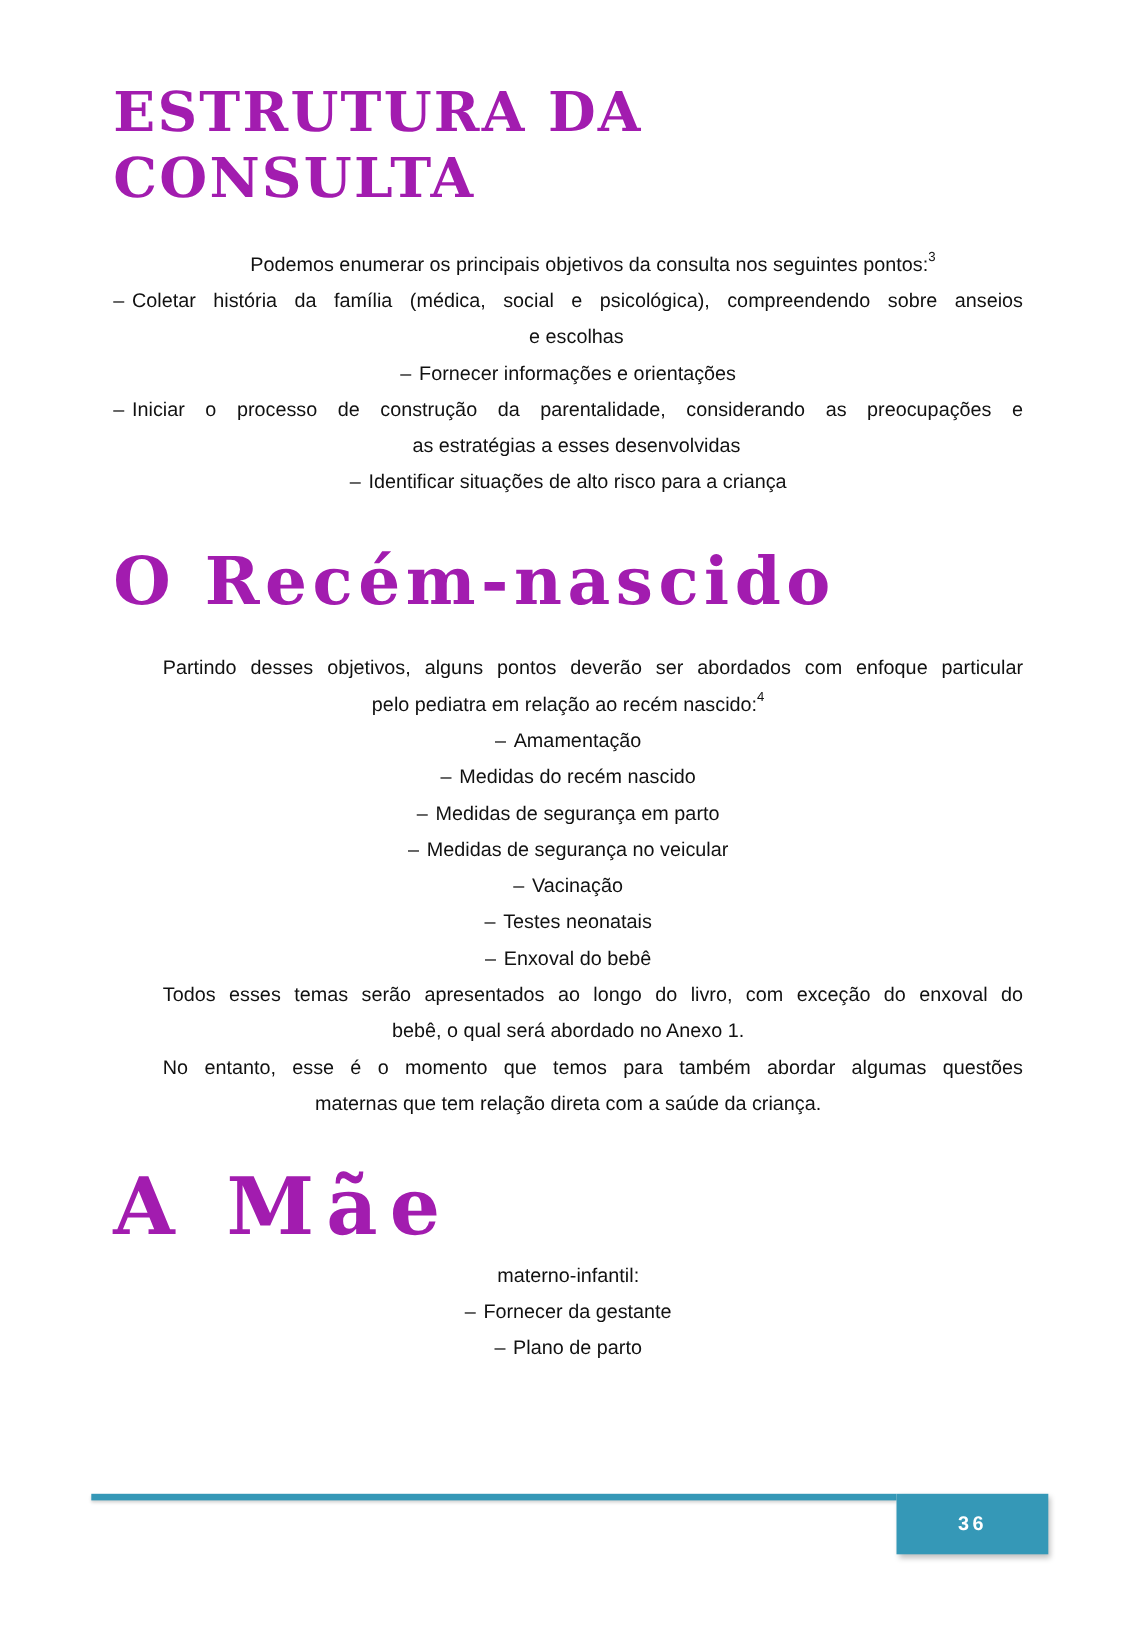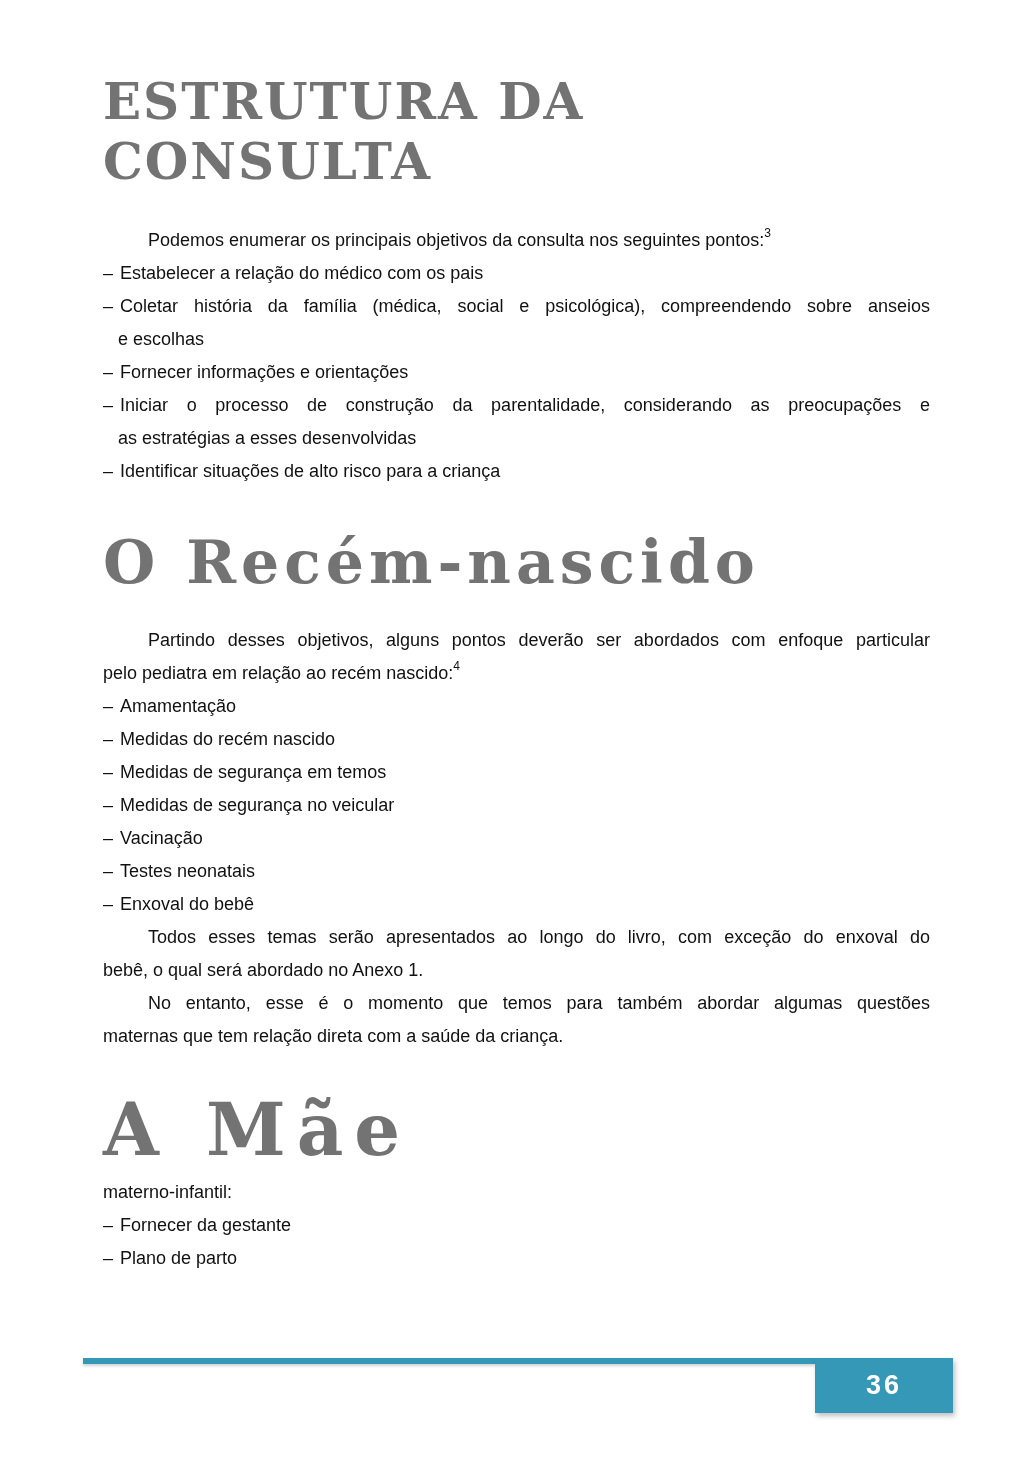--- a/index.html
+++ b/index.html
@@ -20,21 +20,21 @@
     inset: 0;
   }
   .content {
     margin: 0 103px;
     width: 827px;
   }
   
   .heading {
     font-family: "DejaVu Serif", serif;
     font-weight: bold;
-    color: #737373;
+    color: #a21caf;
     line-height: 60px;
     margin: 0;
   }
   .h1 {
     font-size: 50px;
     letter-spacing: 2px;
     margin-top: 72px;
     margin-bottom: 32px;
   }
   .h2 {
@@ -47,21 +47,21 @@
     font-size: 72px;
     letter-spacing: 11px;
     margin-top: 47px;
     margin-bottom: 16px;
   }
   
   .line {
     font-size: 18px;
     line-height: 33px;
     white-space: normal;
-    text-align: left;
+    text-align: center;
   }
   .just {
     text-align: justify;
     text-align-last: justify;
   }
   .para-first {
     padding-left: 45px;
   }
   .bullet-cont {
     padding-left: 15px;
@@ -94,54 +94,53 @@
     height: 55px;
     background: #3598b7;
     box-shadow: 2px 3px 5px rgba(0,0,0,0.25);
     display: flex;
     align-items: center;
     justify-content: center;
   }
   .page-number {
     color: #ffffff;
     font-weight: bold;
-    font-size: 27px;
+    font-size: 18px;
     letter-spacing: 3px;
   }
 </style>
 </head>
 <body>
 
 <div class="page">
   <main class="content">
 
     <h1 class="heading h1">ESTRUTURA DA CONSULTA</h1>
 
     <div class="line para-first"><span>Podemos enumerar os principais objetivos da consulta nos seguintes pontos:</span><sup class="ref">3</sup></div>
 
-    <div class="line"><span class="marker">–</span><span>Estabelecer a relação do médico com os pais</span></div>
 
     <div class="line just"><span class="marker">–</span><span>Coletar história da família (médica, social e psicológica), compreendendo sobre anseios</span></div>
     <div class="line bullet-cont"><span>e escolhas</span></div>
 
     <div class="line"><span class="marker">–</span><span>Fornecer informações e orientações</span></div>
 
     <div class="line just"><span class="marker">–</span><span>Iniciar o processo de construção da parentalidade, considerando as preocupações e</span></div>
     <div class="line bullet-cont"><span>as estratégias a esses desenvolvidas</span></div>
 
     <div class="line"><span class="marker">–</span><span>Identificar situações de alto risco para a criança</span></div>
 
     <h2 class="heading h2">O Recém-nascido</h2>
 
     <div class="line para-first just"><span>Partindo desses objetivos, alguns pontos deverão ser abordados com enfoque particular</span></div>
     <div class="line"><span>pelo pediatra em relação ao recém nascido:</span><sup class="ref">4</sup></div>
 
     <div class="line"><span class="marker">–</span><span>Amamentação</span></div>
     <div class="line"><span class="marker">–</span><span>Medidas do recém nascido</span></div>
-    <div class="line"><span class="marker">–</span><span>Medidas de segurança em temos</span></div>
+    <div class="line"><span class="marker">–</span><span>Medidas de segurança em parto</span></div>
     <div class="line"><span class="marker">–</span><span>Medidas de segurança no veicular</span></div>
     <div class="line"><span class="marker">–</span><span>Vacinação</span></div>
     <div class="line"><span class="marker">–</span><span>Testes neonatais</span></div>
     <div class="line"><span class="marker">–</span><span>Enxoval do bebê</span></div>
 
     <div class="line para-first just"><span>Todos esses temas serão apresentados ao longo do livro, com exceção do enxoval do</span></div>
     <div class="line"><span>bebê, o qual será abordado no Anexo 1.</span></div>
     <div class="line para-first just"><span>No entanto, esse é o momento que temos para também abordar algumas questões</span></div>
     <div class="line"><span>maternas que tem relação direta com a saúde da criança.</span></div>
 

